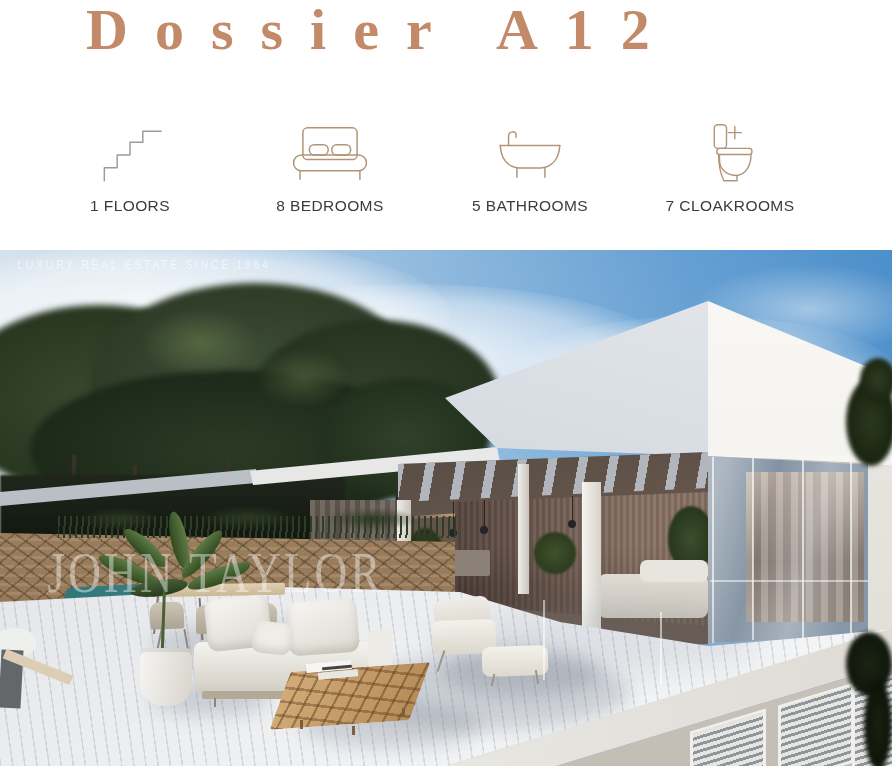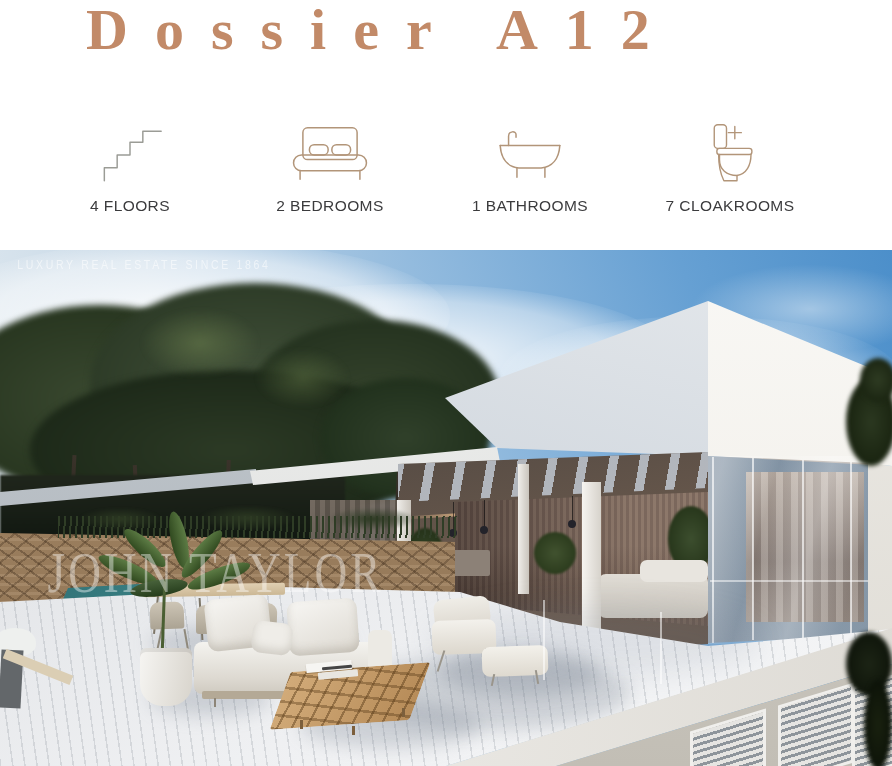--- a/index.html
+++ b/index.html
@@ -201,44 +201,44 @@
 
   <h1 class="title">Dossier A12</h1>
 
   <div class="features">
     <div class="feature">
       <div class="icon-box">
         <svg class="gray" width="66" height="58" viewBox="0 0 72 60">
           <path d="M8 58 V44 H22 V30 H36 V16 H50 V4 H70"></path>
         </svg>
       </div>
-      <div class="flabel">4 FLOORS</div>
+      <div class="flabel">1 FLOORS</div>
     </div>
     <div class="feature">
       <div class="icon-box">
         <svg width="86" height="60" viewBox="0 0 92 62">
           <rect x="17" y="3" width="58" height="34" rx="5"></rect>
           <rect x="24" y="21" width="20" height="11" rx="5"></rect>
           <rect x="48" y="21" width="20" height="11" rx="5"></rect>
           <rect x="7" y="32" width="78" height="17" rx="8.5"></rect>
           <path d="M14 49 v9 M78 49 v9"></path>
         </svg>
       </div>
-      <div class="flabel">2 BEDROOMS</div>
+      <div class="flabel">8 BEDROOMS</div>
     </div>
     <div class="feature">
       <div class="icon-box">
         <svg width="82" height="60" viewBox="0 0 88 62">
           <path d="M12 22 H76"></path>
           <path d="M12 22 C13 36 20 45 32 46 H56 C68 45 75 36 76 22"></path>
           <path d="M21 22 V12 C21 6 29 6 29 10 V13"></path>
           <path d="M30 46 V56 M60 46 V56"></path>
         </svg>
       </div>
-      <div class="flabel">1 BATHROOMS</div>
+      <div class="flabel">5 BATHROOMS</div>
     </div>
     <div class="feature">
       <div class="icon-box">
         <svg width="56" height="66" viewBox="0 0 64 72">
           <rect x="14" y="6" width="14" height="27" rx="4"></rect>
           <path d="M30 15 H45 M37.5 8 V22"></path>
           <rect x="17" y="33" width="40" height="7" rx="3"></rect>
           <path d="M20 40 L20 46 C20 57 28 64 40 64 C51 62 56 52 56 40"></path>
           <path d="M40 64 L40 70 H25 C21 62 19 51 19 40"></path>
         </svg>

